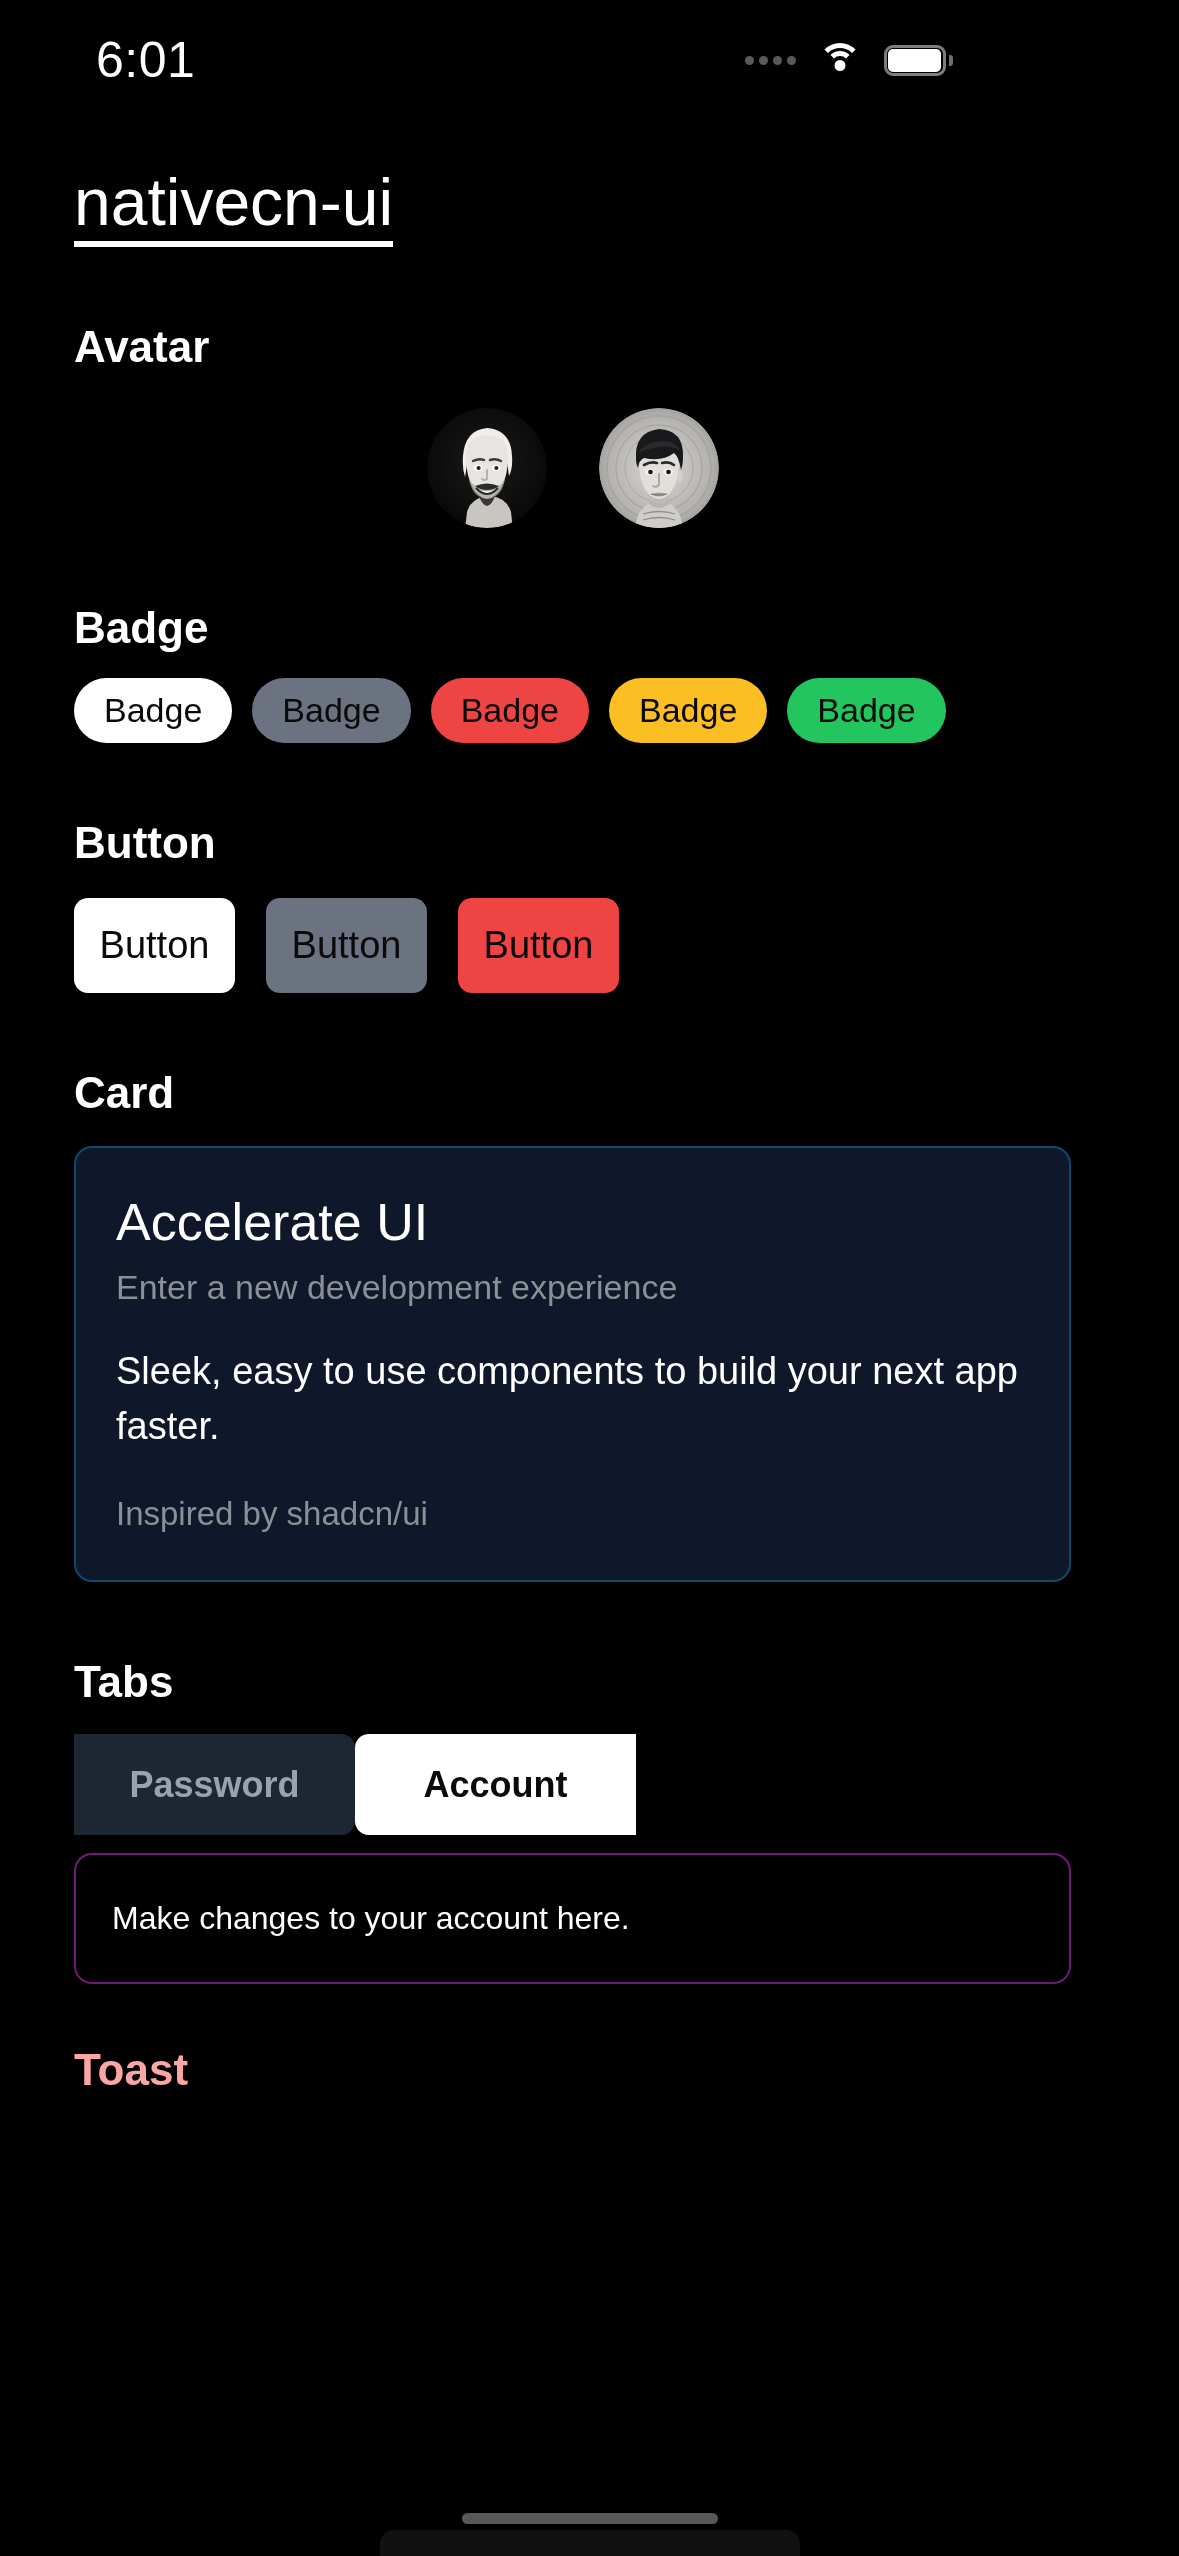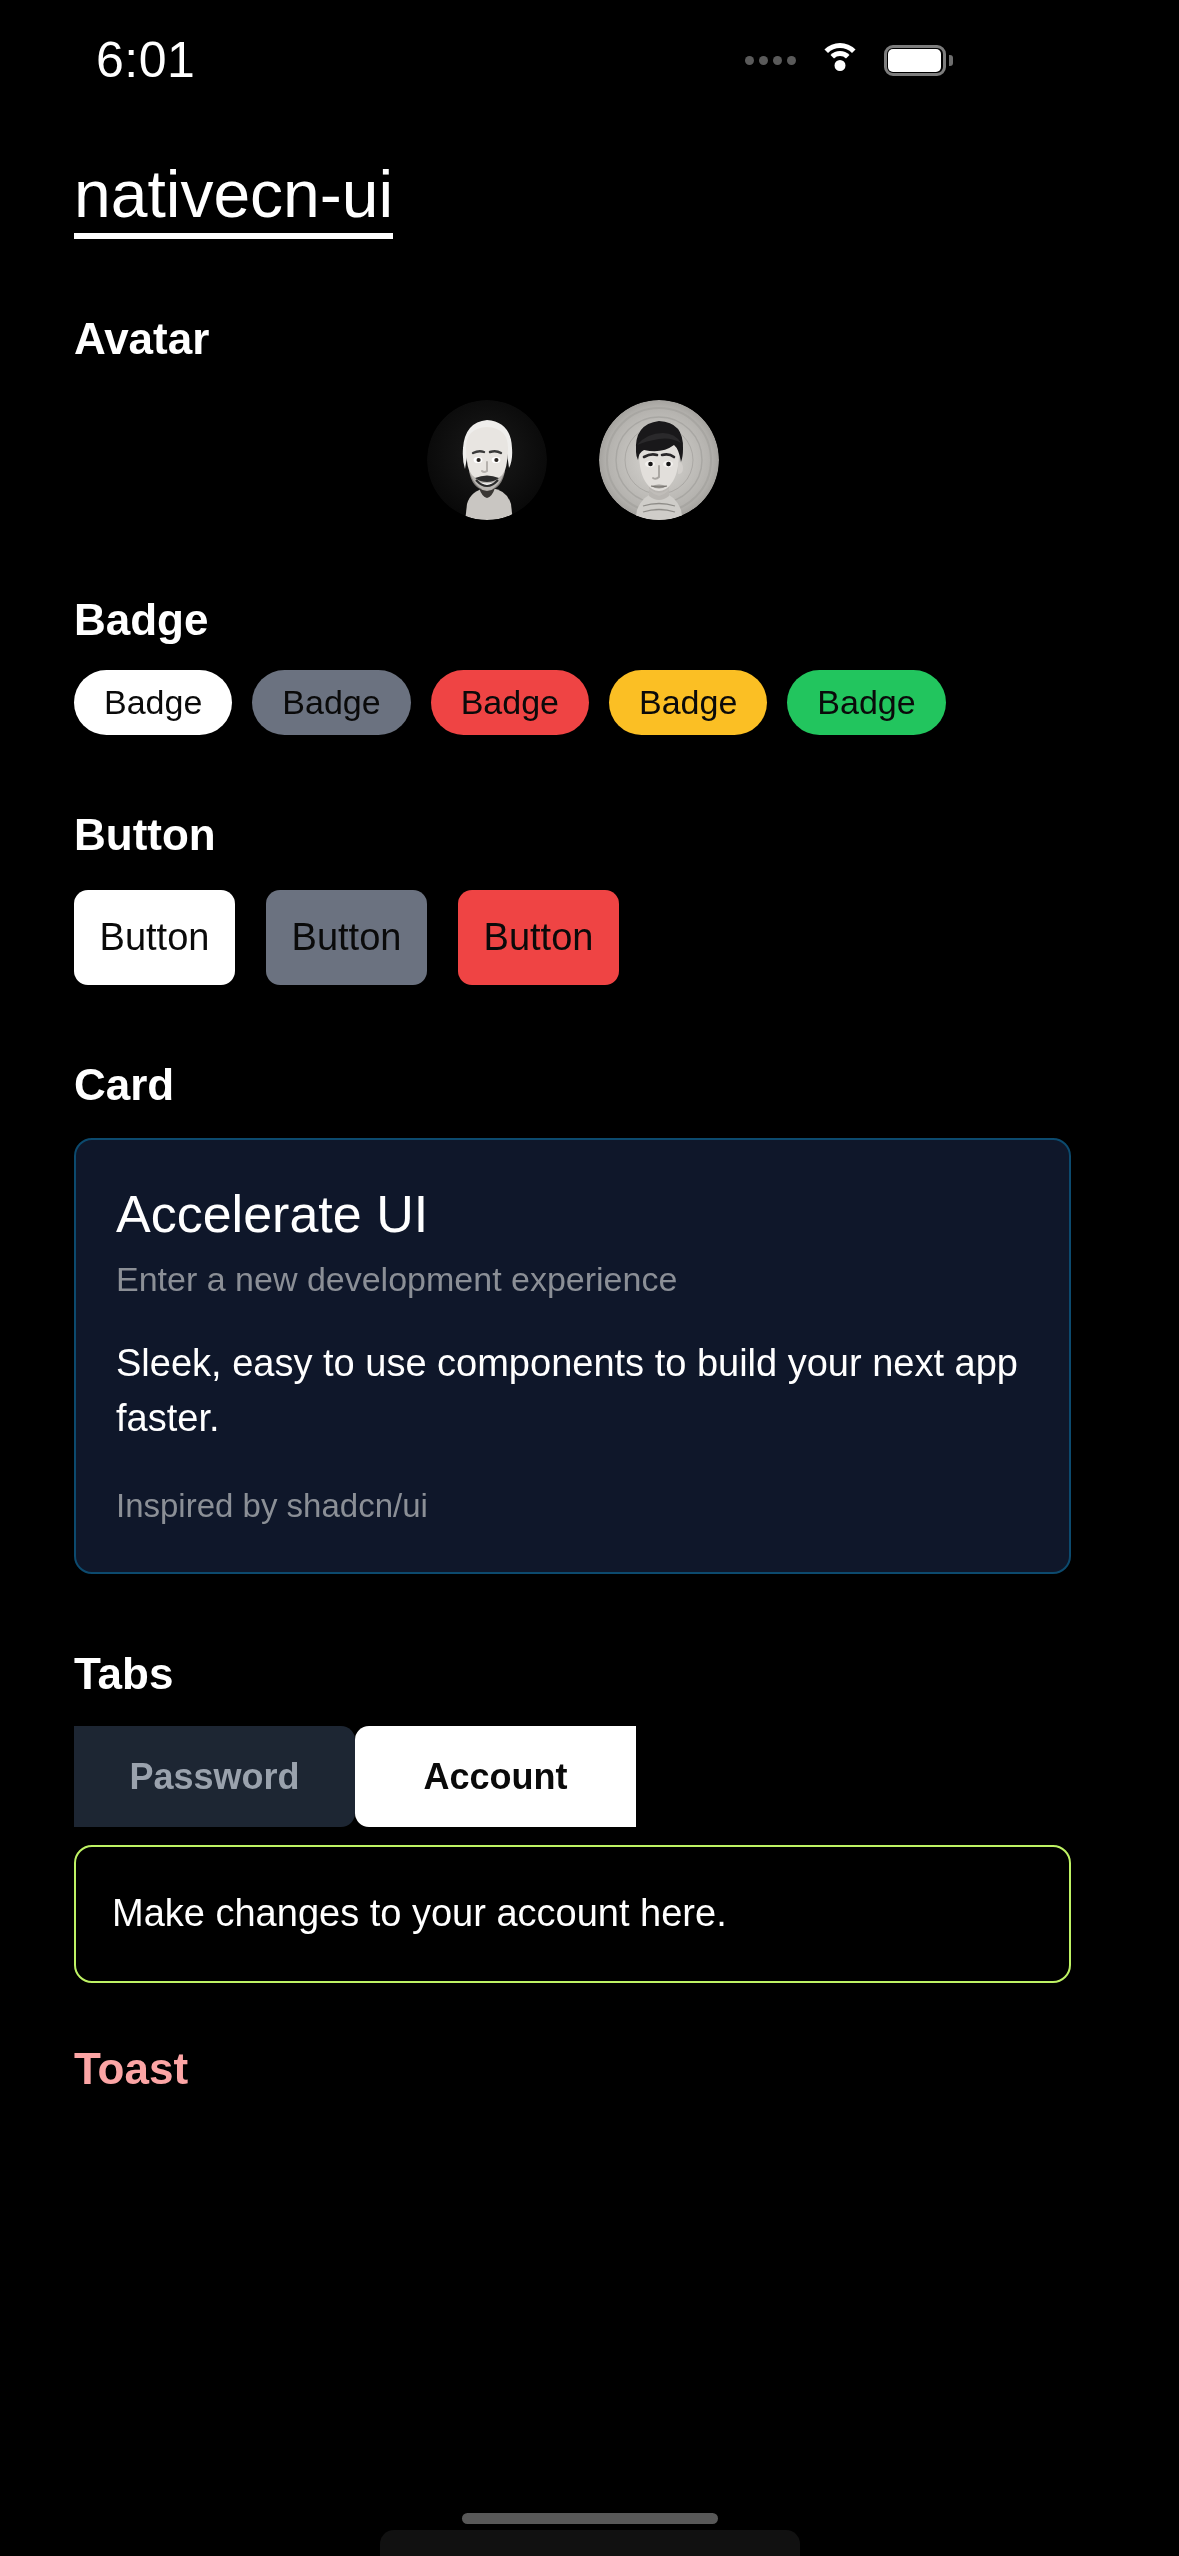--- a/index.html
+++ b/index.html
@@ -38,21 +38,21 @@
   .battery .fill {
     position:absolute; top:4px; left:4px; bottom:4px; right:5px;
     background:#fff; border-radius:5px;
   }
   .battery .cap {
     position:absolute; right:-7px; top:10px; width:4px; height:11px;
     background:#6e6e6e; border-radius:0 3px 3px 0;
   }
 
   
-  .page { position:absolute; top:112px; left:0; width:1145px; }
+  .page { position:absolute; top:120px; left:0; width:1145px; }
   .page-title {
     color:#fff; font-size:66px; font-weight:400;
     margin:48px 0 0 74px; display:inline-block;
     border-bottom:6px solid #fff; padding-bottom:4px; line-height:1.05;
   }
 
   .section { margin-top:76px; }
   .section-title {
     color:#fff; font-size:44px; font-weight:700; margin-left:74px; line-height:1.1;
   }
@@ -95,22 +95,22 @@
 
   
   .tabs-row { display:flex; margin:28px 0 0 74px; width:auto; }
   .tab {
     width:281px; padding:30px 0; text-align:center;
     font-size:36px; font-weight:700; line-height:1.15;
   }
   .tab.active { background:#fff; color:#0a0a0a; border-radius:14px 0 0 14px; }
   .tab.inactive { background:#1d2633; color:#9aa2ad; border-radius:0 14px 14px 0; }
   .tab-panel {
-    margin:18px 74px 0 74px; border:2px solid #bef264; border-radius:18px;
-    padding:44px 36px; color:#fff; font-size:38px; line-height:1.2;
+    margin:18px 74px 0 74px; border:2px solid #701a75; border-radius:18px;
+    padding:44px 36px; color:#fff; font-size:32px; line-height:1.2;
   }
 
   
   .toast-title {
     color:#fca5a5; font-size:44px; font-weight:700; margin:62px 0 0 74px; line-height:1.1;
   }
   .bottom-sheet {
     position:absolute; left:50%; transform:translateX(-50%);
     bottom:0; width:420px; height:26px; background:#111;
     border-radius:14px 14px 0 0;

